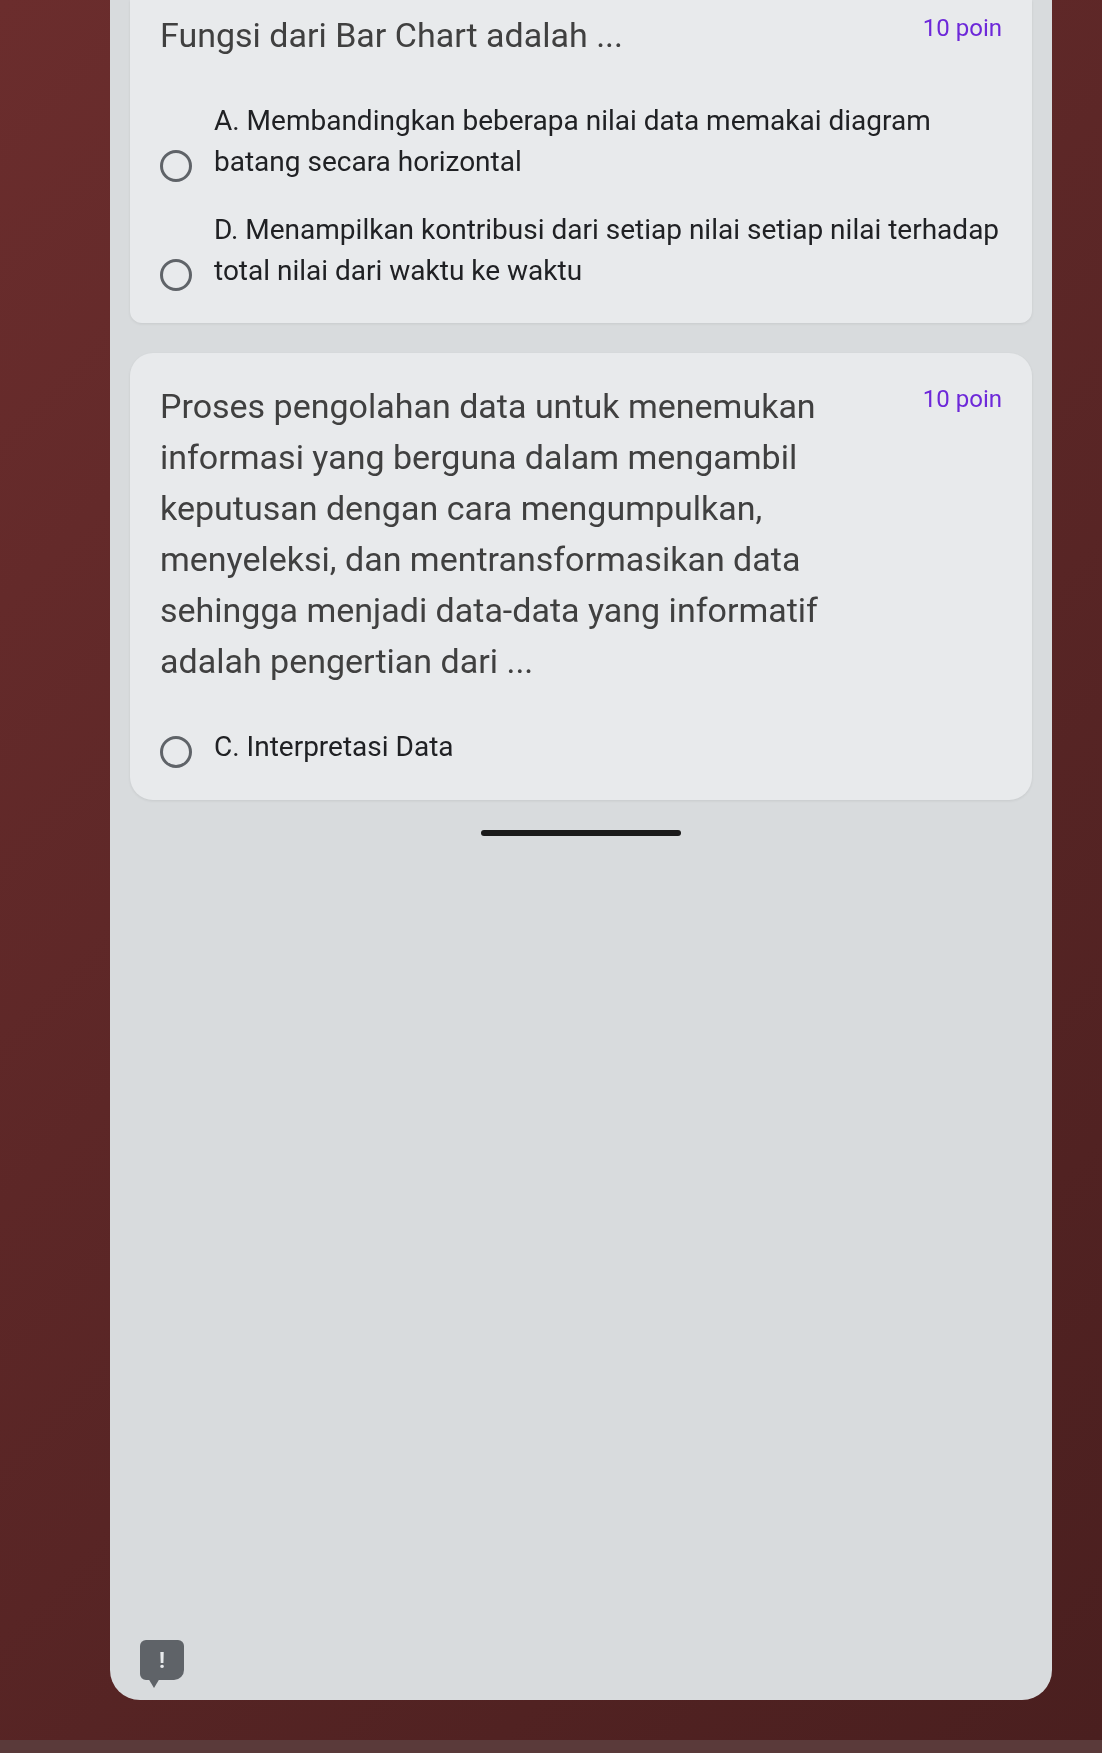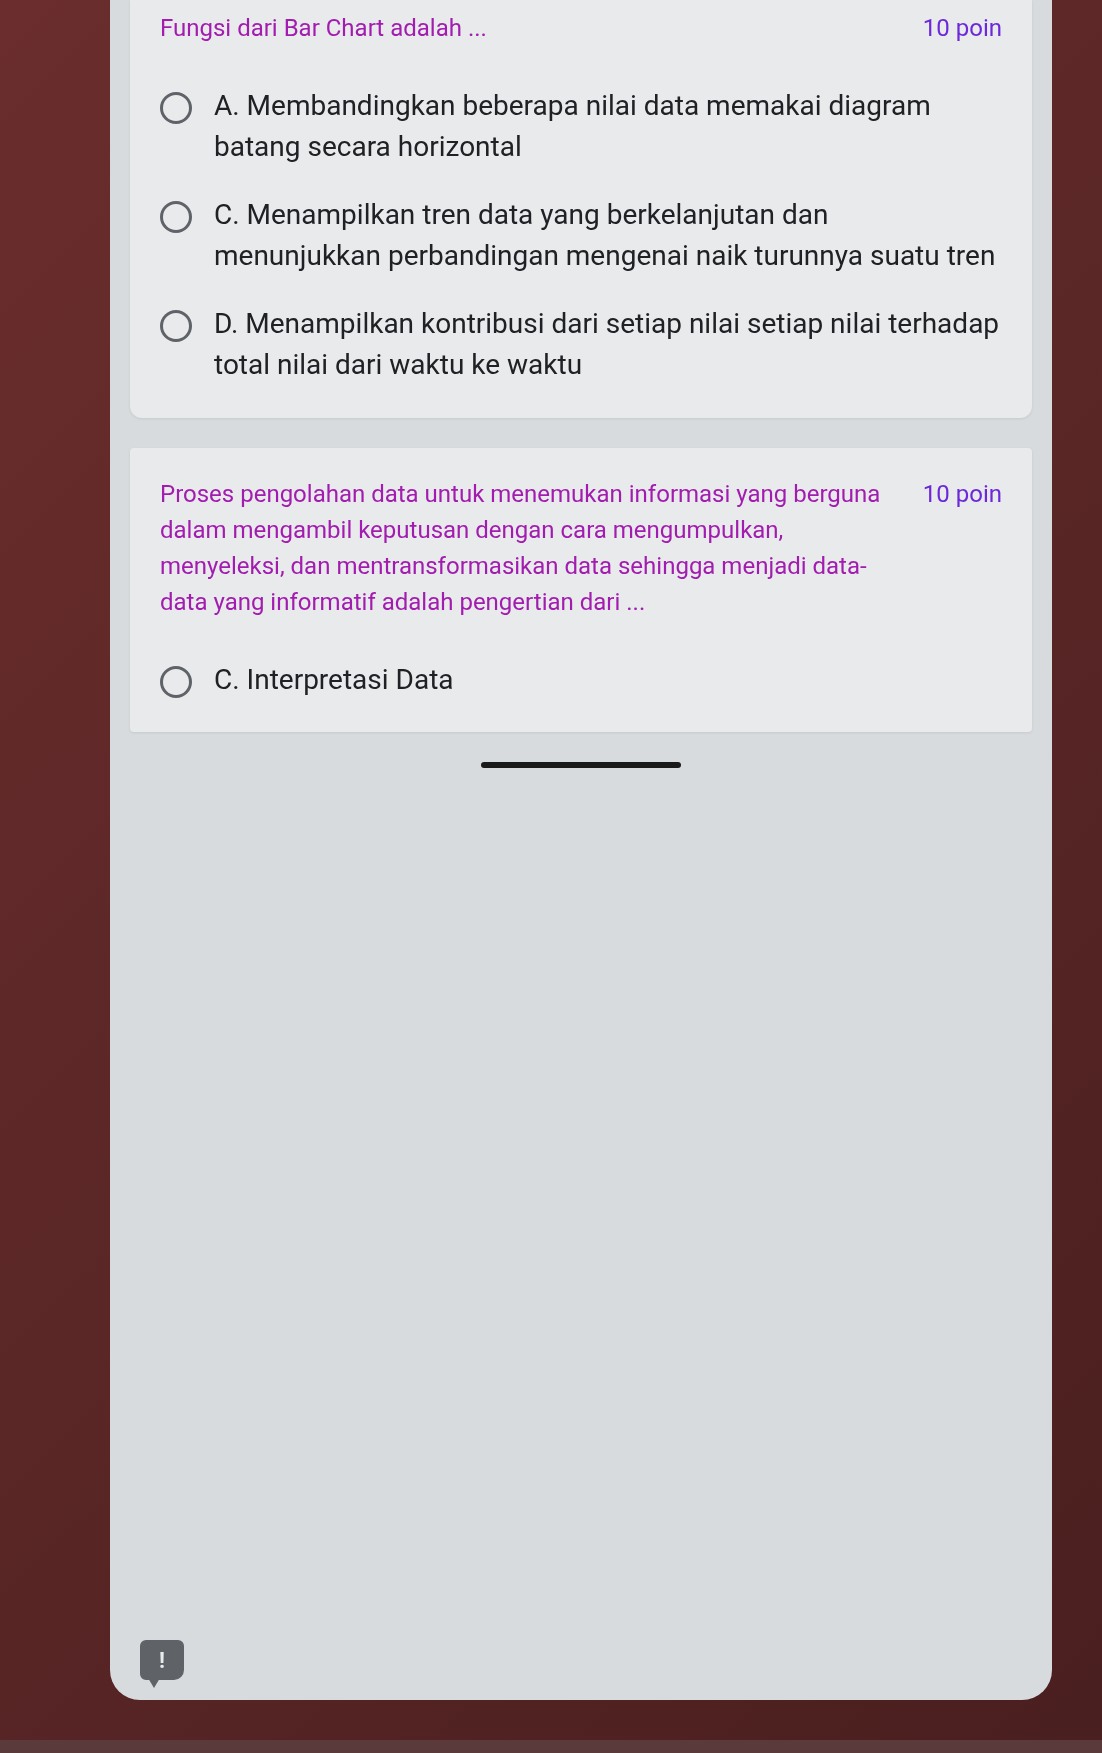--- a/index.html
+++ b/index.html
@@ -24,53 +24,53 @@
     }
     .screen {
       background: #d8dbdd;
       border-radius: 0 0 30px 30px;
       overflow: hidden;
       min-height: 1700px;
       padding-bottom: 30px;
     }
     .card {
       background: #e8eaec;
-      border-radius: 4px;
+      border-radius: 23px;
       margin: 0 20px 30px 20px;
       padding: 28px 30px 32px 30px;
       box-shadow: 0 1px 3px rgba(0,0,0,0.08);
     }
     .card:first-child {
       margin-top: 0;
       border-radius: 0 0 12px 12px;
       padding-top: 10px;
     }
     .question-header {
       display: flex;
       justify-content: space-between;
       align-items: flex-start;
       margin-bottom: 40px;
     }
     .question-title {
-      font-size: 24px;
-      color: #a21caf;
+      font-size: 34px;
+      color: #404040;
       font-weight: 400;
       line-height: 1.5;
       flex: 1;
       padding-right: 20px;
     }
     .points {
       font-size: 24px;
       color: #6d28d9;
       white-space: nowrap;
       margin-top: 4px;
     }
     .option-row {
       display: flex;
-      align-items: flex-start;
+      align-items: flex-end;
       margin-bottom: 28px;
       cursor: pointer;
     }
     .option-row:last-child {
       margin-bottom: 0;
     }
     .radio {
       width: 32px;
       height: 32px;
       border: 3px solid #5f6368;
@@ -132,24 +132,20 @@
         <div class="question-title">Fungsi dari Bar Chart adalah ...</div>
         <div class="points">10 poin</div>
       </div>
 
       <div class="option-row">
         <div class="radio"></div>
         <div class="option-text">A. Membandingkan beberapa nilai data memakai diagram batang secara horizontal</div>
       </div>
       <div class="option-row">
         <div class="radio"></div>
-        <div class="option-text">C. Menampilkan tren data yang berkelanjutan dan menunjukkan perbandingan mengenai naik turunnya suatu tren</div>
-      </div>
-      <div class="option-row">
-        <div class="radio"></div>
         <div class="option-text">D. Menampilkan kontribusi dari setiap nilai setiap nilai terhadap total nilai dari waktu ke waktu</div>
       </div>
     </div>
 
     <div class="card">
       <div class="question-header">
         <div class="question-title">Proses pengolahan data untuk menemukan informasi yang berguna dalam mengambil keputusan dengan cara mengumpulkan, menyeleksi, dan mentransformasikan data sehingga menjadi data-data yang informatif adalah pengertian dari ...</div>
         <div class="points">10 poin</div>
       </div>
 

